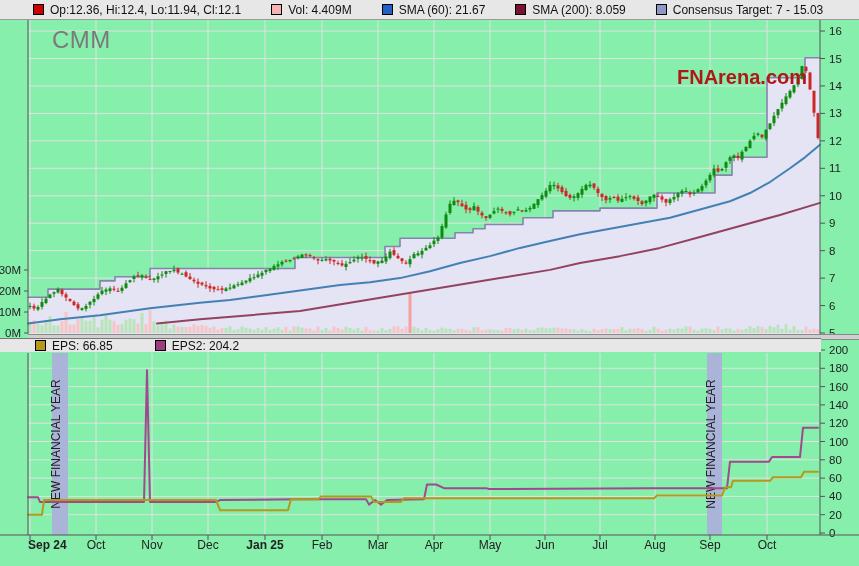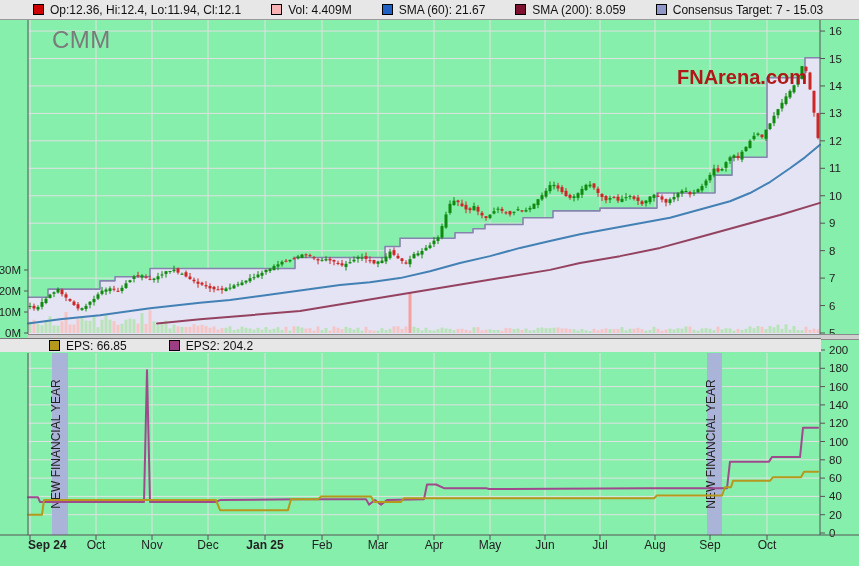--- a/index.html
+++ b/index.html
@@ -7,21 +7,21 @@
           font-family:"Liberation Sans",sans-serif;overflow:hidden;
           -webkit-font-smoothing:antialiased;}
   .legendbar{position:absolute;left:0;top:0;width:859px;height:20px;
              background:#e7e7e7;border-bottom:1px solid #9a9a9a;
              display:flex;align-items:center;padding-left:33px;box-sizing:border-box;
              font-size:12px;color:#111;}
   .legendbar .item{display:flex;align-items:center;margin-right:30px;white-space:nowrap;}
   .swatch{display:inline-block;width:9px;height:9px;border:1px solid #000;margin-right:6px;}
   .epslegend{position:absolute;left:0;top:338px;width:821px;height:14px;
              background:#e7e7e7;border-top:1px solid #777;
-             display:flex;align-items:center;padding-left:49px;box-sizing:border-box;
+             display:flex;align-items:center;padding-left:35px;box-sizing:border-box;
              font-size:12px;color:#111;}
   .epslegend .item{display:flex;align-items:center;margin-right:42px;white-space:nowrap;}
   #separator{position:absolute;left:28px;top:334px;width:831px;height:4px;
              background:#cfcfcf;border-top:1px solid #8a8a8a;border-bottom:1px solid #8a8a8a;}
   #symbol{position:absolute;left:52px;top:26px;font-size:24px;color:#7a7a7a;letter-spacing:0.5px;}
   #watermark{position:absolute;right:52px;top:22px;font-size:20px;font-weight:bold;color:#b01818;margin-top:44px;}
   svg{position:absolute;left:0;top:0;}
 </style>
 </head>
 <body>

